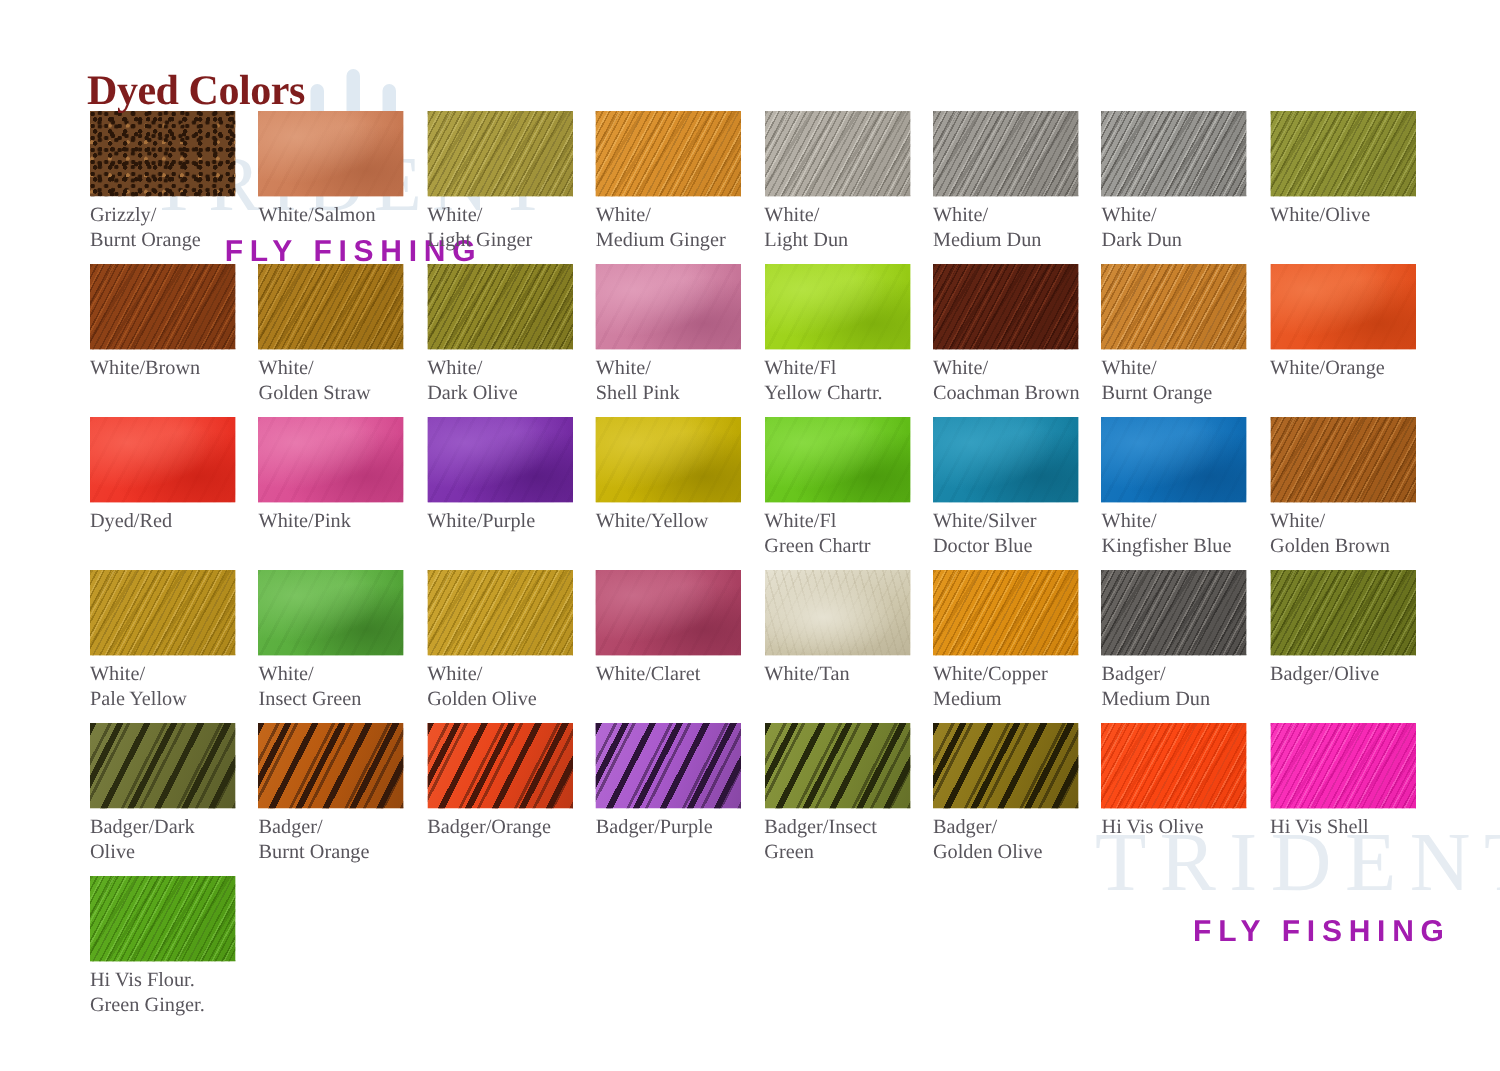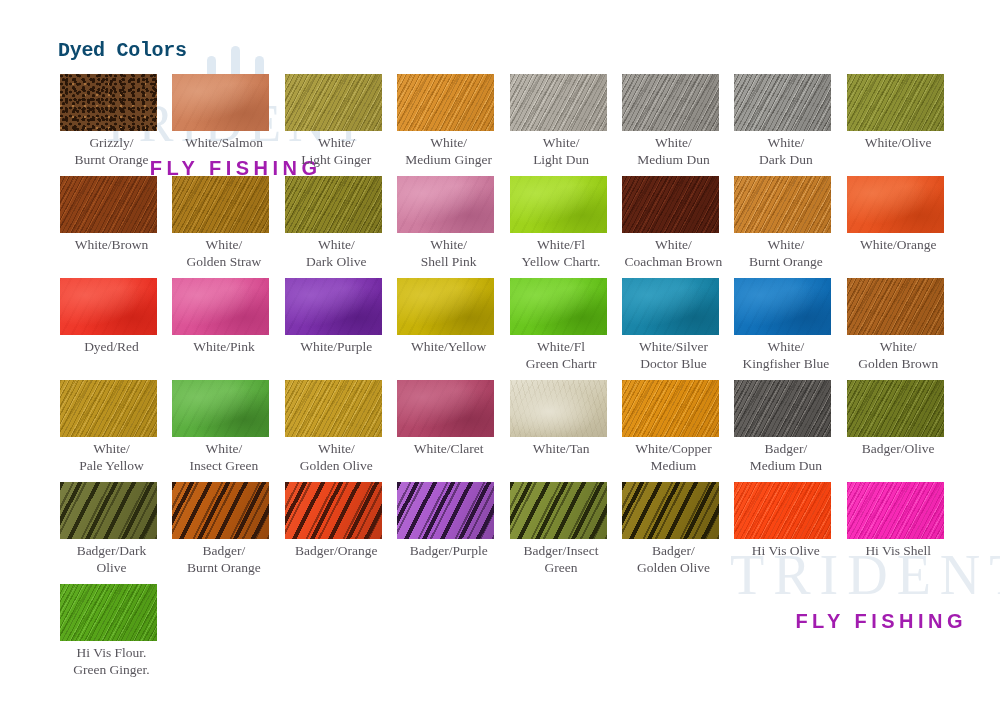--- a/index.html
+++ b/index.html
@@ -36,22 +36,22 @@
   .wm-sub{
     font-family:"Liberation Sans",sans-serif;
     font-size:20px;letter-spacing:4.5px;color:#a21caf;
     margin-top:7px;font-weight:700;text-align:right;
   }
   .wm-bot .wm-word{font-size:56px;letter-spacing:9px;color:#e6ecf2;}
 
   
   .title{
     position:absolute;left:58px;top:26px;
-    font-family:Liberation Mono, monospace;
-    font-size:20px;font-weight:700;color:#0c4a6e;
+    font-family:Liberation Serif, serif;
+    font-size:28px;font-weight:700;color:#7f1d1d;
     letter-spacing:-0.3px;z-index:3;
   }
 
   
   .grid{
     position:absolute;left:60px;top:74px;
     width:900px;
     display:grid;
     grid-template-columns:repeat(8,112.4px);
     grid-auto-rows:102px;
@@ -65,21 +65,20 @@
     overflow:hidden;
   }
   .swatch .tex{position:absolute;inset:0;}
   .cap{
     width:103px;
     margin-top:4px;
     font-family:"Liberation Serif",serif;
     font-size:13.5px;
     line-height:16.5px;
     color:#58555c;
-    text-align:center;
     white-space:pre-line;
   }
 </style>
 </head>
 <body>
 
 <div class="page">
 
   <div class="watermark wm-top">
     <div class="wm-trident">

